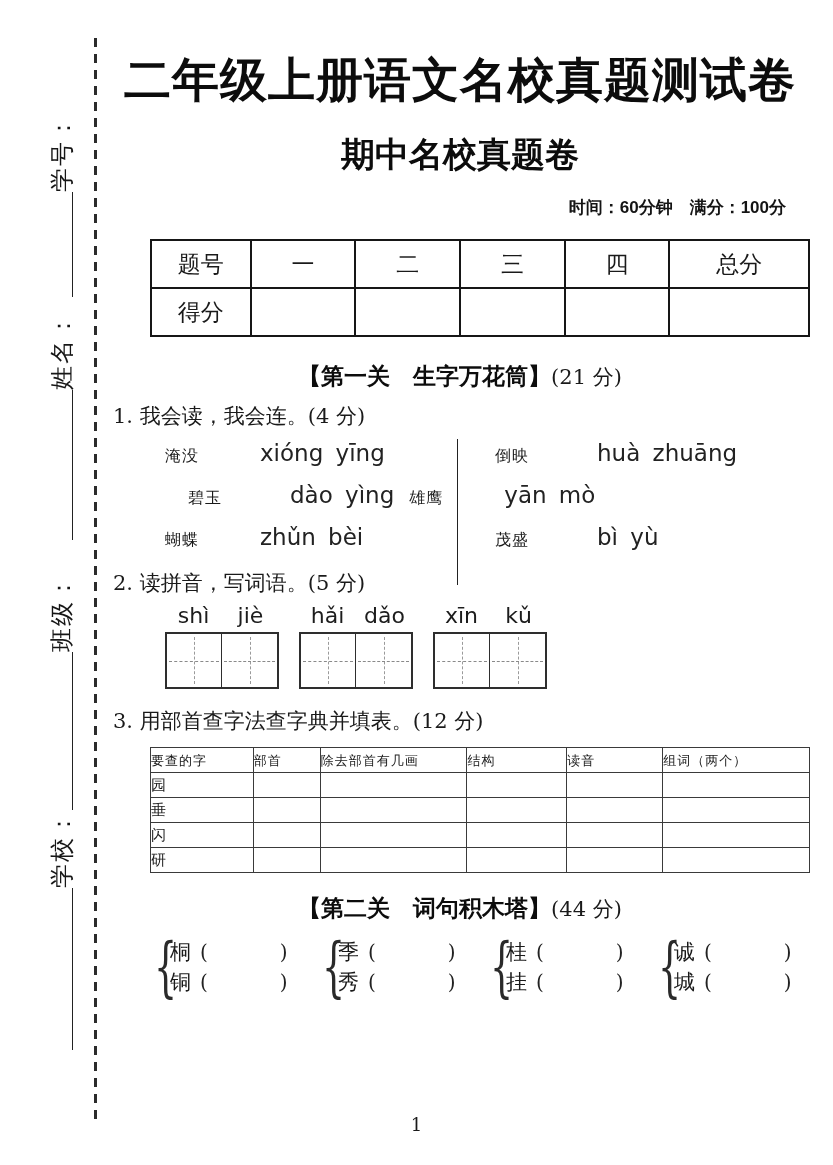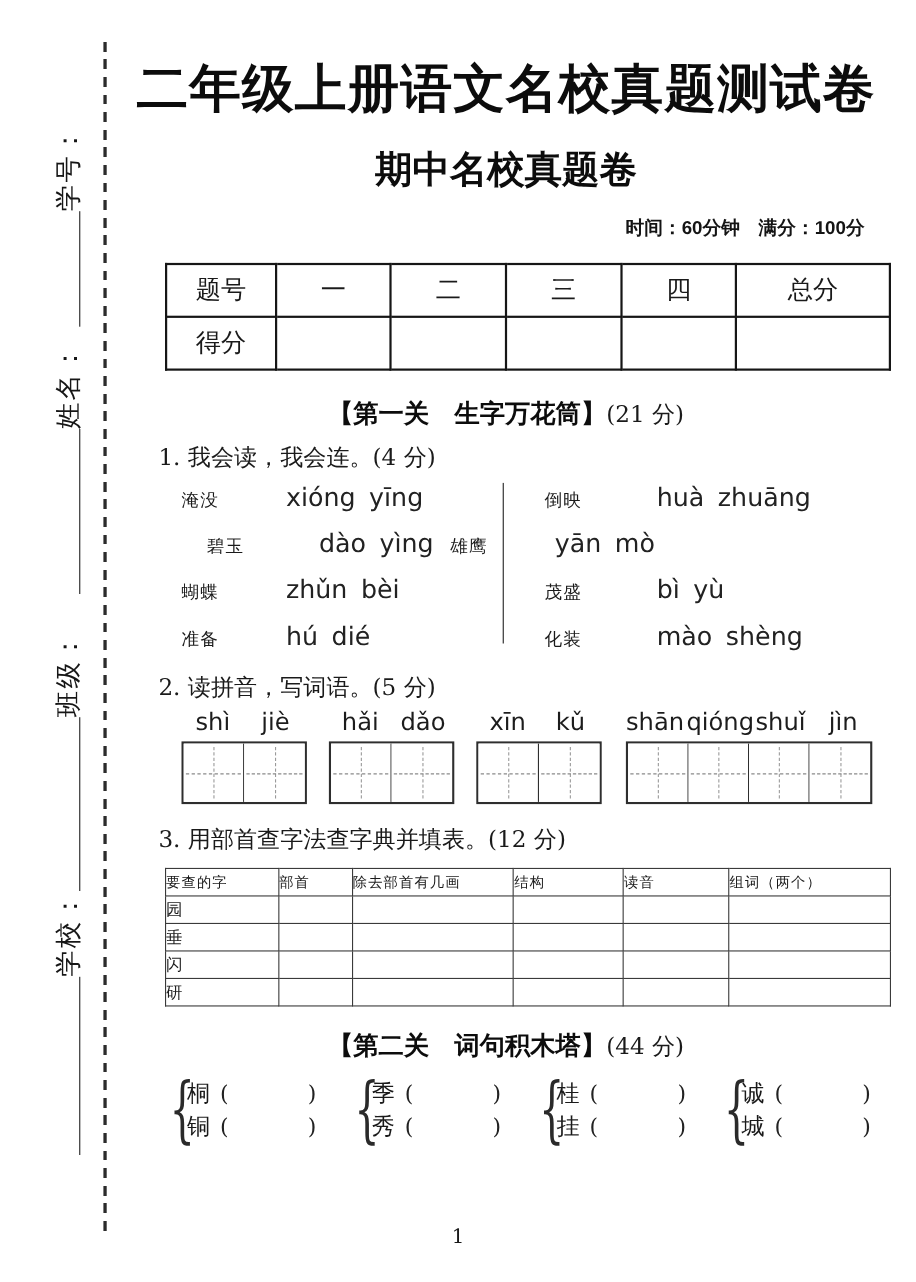--- a/index.html
+++ b/index.html
@@ -43,21 +43,21 @@
     border:2.2px solid #161616; height:48px; text-align:center;
     font:400 23px/1 "DejaVu Serif", serif;
   }
 
   
   .sec-head { text-align:center; }
   .sec-head .sh-bold { font:700 23px/31px "Liberation Sans", sans-serif; color:#0c0c0c; }
   .sec-head .sh-score { font:400 21px/31px "DejaVu Serif", serif; }
   .sec1 { margin-top:24px; }
   .sec2 { margin-top:20px; }
-  .prompt { font:400 21px/28px "DejaVu Serif", serif; padding-left:3px;margin-left:31px; }
+  .prompt { font:400 21px/28px "DejaVu Serif", serif; padding-left:3px; }
   .p-q1 { margin-top:9px; }
   .p-q2 { margin-top:10px; }
   .p-q3 { margin-top:18px; }
   .p-s2q1 { margin-top:8px; }
 
   
   .match { position:relative; margin:3px 0 0 40px; }
   .mrow { display:flex; height:42px; align-items:center; }
   .half { display:flex; align-items:baseline; }
   .half-l { width:307px; padding-left:15px; }
@@ -188,30 +188,20 @@
     <div class="mrow">
       <div class="half half-l">
         <span class="mword">蝴蝶</span>
         <span class="mpin">zhǔn bèi</span>
       </div>
       <div class="half half-r">
         <span class="mword">茂盛</span>
         <span class="mpin">bì yù</span>
       </div>
     </div>
-    <div class="mrow">
-      <div class="half half-l">
-        <span class="mword">准备</span>
-        <span class="mpin">hú dié</span>
-      </div>
-      <div class="half half-r">
-        <span class="mword">化装</span>
-        <span class="mpin">mào shèng</span>
-      </div>
-    </div>
   </div>
 
   <div class="prompt p-q2">2. 读拼音，写词语。(5 分)</div>
 
   <div class="grids">
     <div class="wcol">
       <div class="wpin">
         <span>shì</span>
           <span>jiè</span>
       </div>
@@ -229,34 +219,20 @@
         <div class="pg-cell"></div>
         <div class="pg-cell"></div>
       </div>
     </div>
     <div class="wcol">
       <div class="wpin">
         <span>xīn</span>
           <span>kǔ</span>
       </div>
       <div class="pin-grid">
-        <div class="pg-cell"></div>
-        <div class="pg-cell"></div>
-      </div>
-    </div>
-    <div class="wcol">
-      <div class="wpin">
-        <span>shān</span>
-          <span>qióng</span>
-          <span>shuǐ</span>
-          <span>jìn</span>
-      </div>
-      <div class="pin-grid">
-        <div class="pg-cell"></div>
-        <div class="pg-cell"></div>
         <div class="pg-cell"></div>
         <div class="pg-cell"></div>
       </div>
     </div>
   </div>
 
   <div class="prompt p-q3">3. 用部首查字法查字典并填表。(12 分)</div>
 
   <table class="dict">
     <colgroup>

